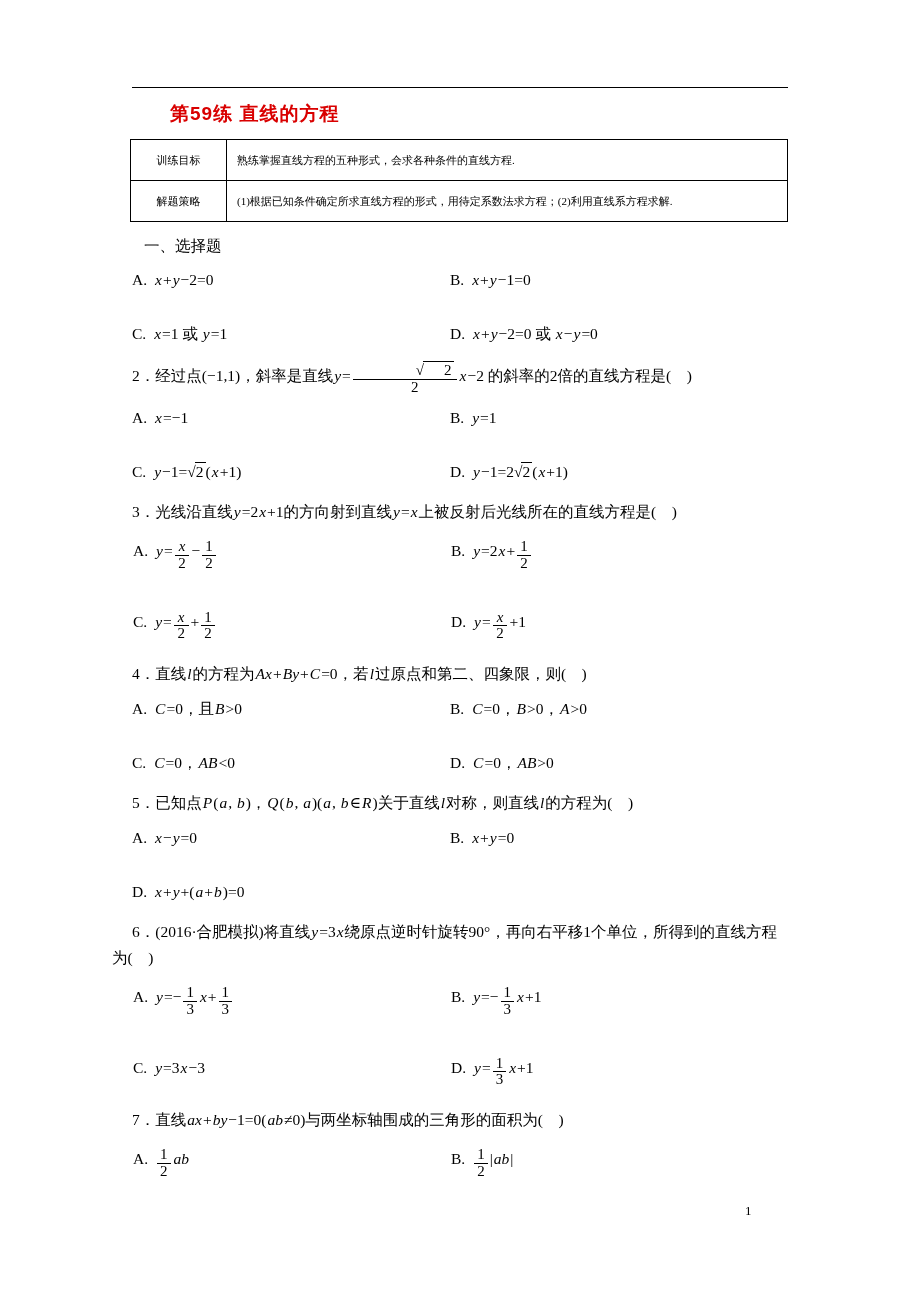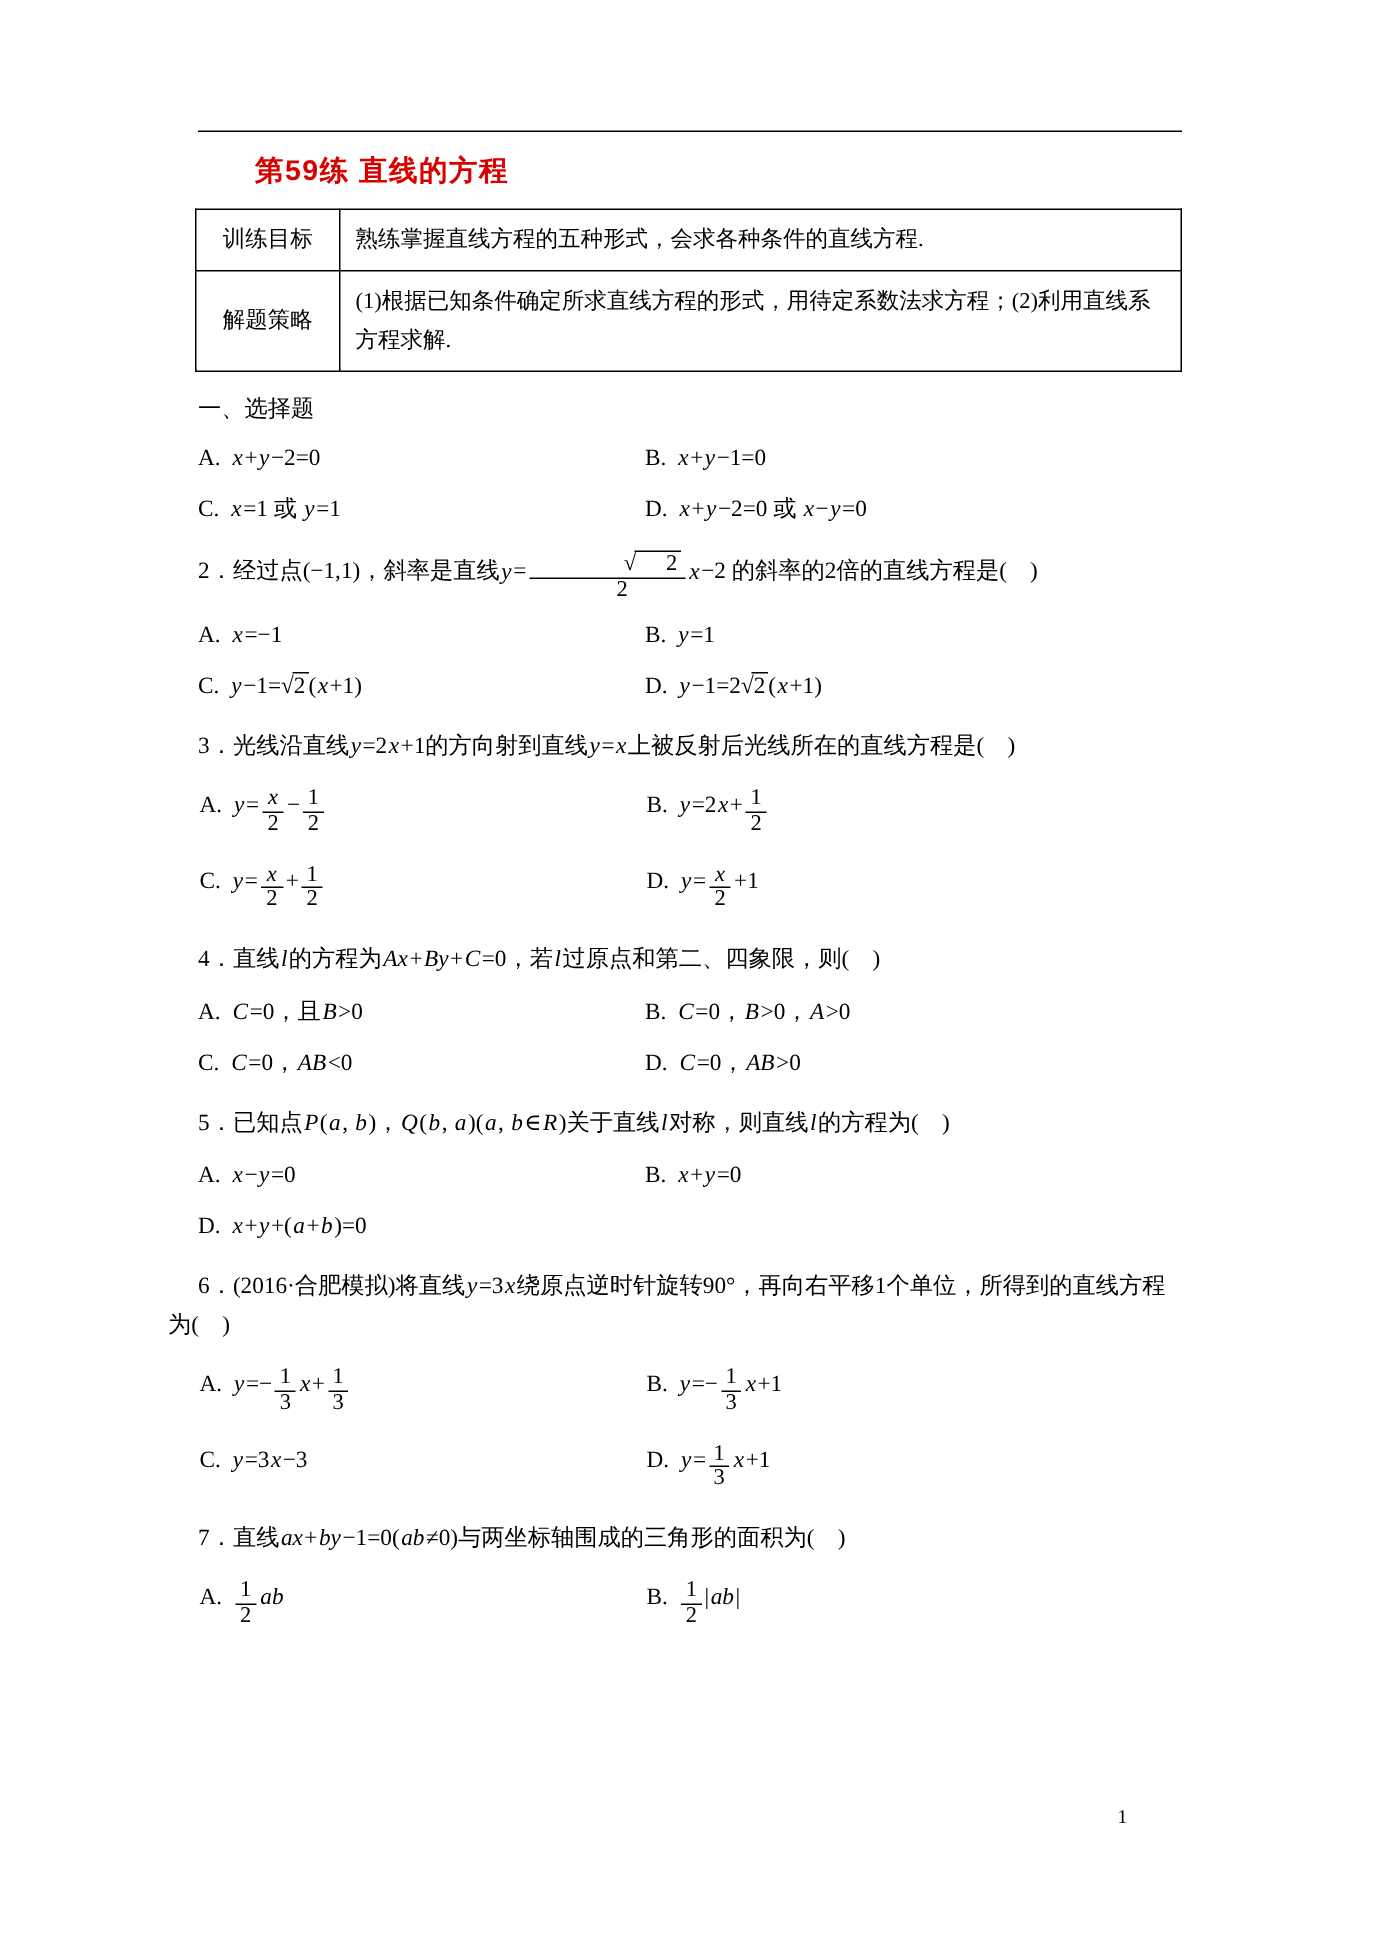--- a/index.html
+++ b/index.html
@@ -11,26 +11,26 @@
     font-size:15.5px;color:#000;
     position:relative;overflow:hidden;
   }
   .page{padding:87px 130px 0 112px;}
   .top-rule{border-top:1.5px solid #000;margin-left:20px;width:656px;height:0;}
   .title{
     font-family:"Liberation Sans","DejaVu Sans",sans-serif;
     font-size:19px;font-weight:bold;color:#d90000;
     margin:13px 0 12px 58px;letter-spacing:1px;
   }
-  .info-table{border-collapse:collapse;margin-left:18px;width:658px;font-size:15px;}
+  .info-table{border-collapse:collapse;margin-left:18px;width:658px;font-size:11px;}
   .info-table td{border:1px solid #000;padding:7px 10px;line-height:26px;vertical-align:middle;}
   .info-table td.rlabel{width:96px;text-align:center;padding:7px 4px;}
-  .section{font-size:15.5px;font-weight:normal;margin:14px 0 6px 20px;}
+  .section{font-size:15.5px;font-weight:normal;margin:14px 0 6px 32px;}
   .stem{margin:10px 0 5px;text-indent:20px;line-height:26px;}
-  .options{display:grid;grid-template-columns:298px 1fr;padding-left:20px;}
+  .options{display:grid;grid-template-columns:298px 1fr;padding-left:20px;gap:20px;}
   .option{margin:5px 0;line-height:24px;white-space:nowrap;}
   .option.tall{margin:9px 1px;font-family:Liberation Serif, serif;}
   .olabel{margin-right:7px;}
   .frac{display:inline-block;vertical-align:-0.75em;text-align:center;margin:0 2px;line-height:1.05;}
   .fnum,.fden{display:block;padding:0 3px;font-size:15px;}
   .fden{border-top:1px solid #000;}
   .sqrt{display:inline-block;white-space:nowrap;}
   .rsign{display:inline-block;}
   .rad{display:inline-block;border-top:1px solid #000;padding:0 2px 0 1px;margin-left:-1px;line-height:1.15;}
   i.v{font-style:italic;padding:0 1px;}

